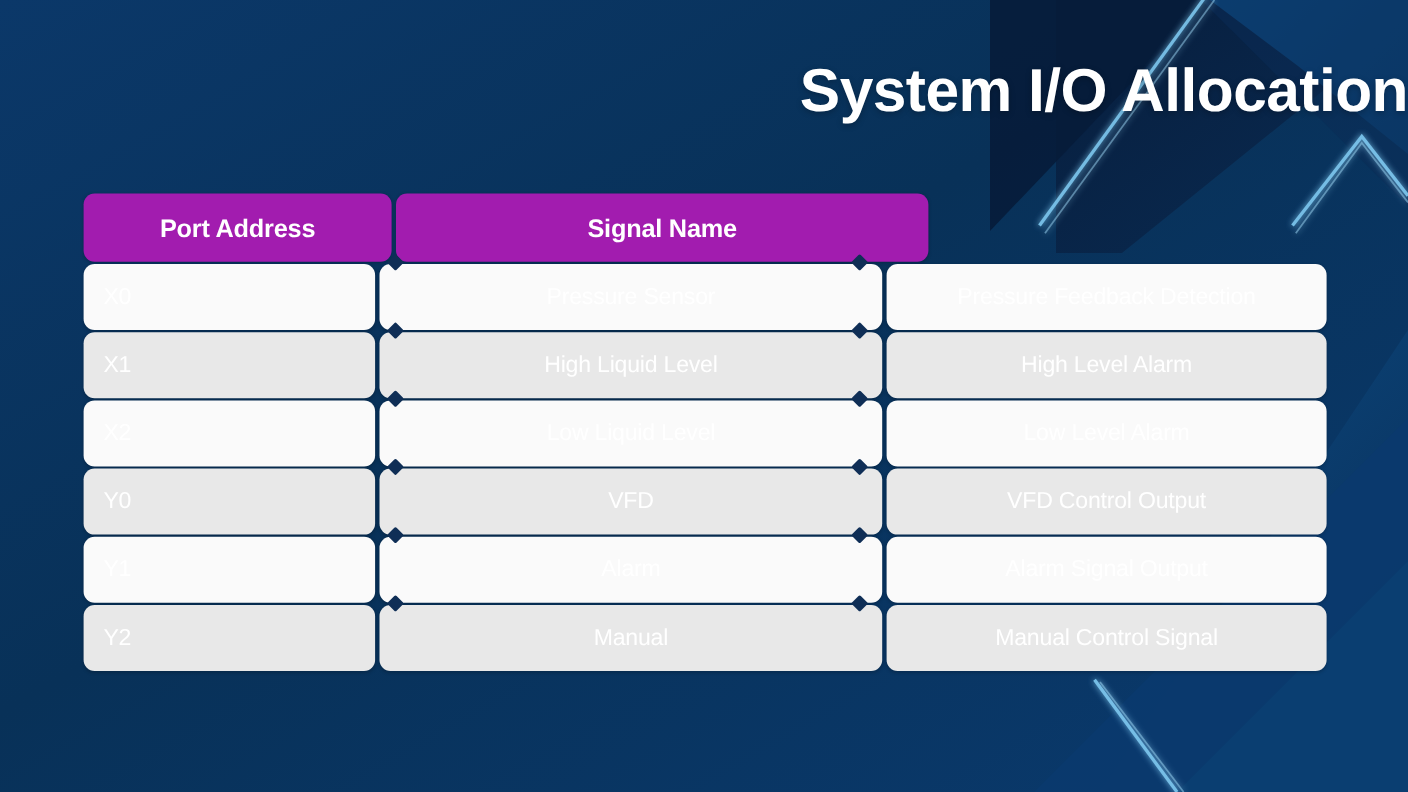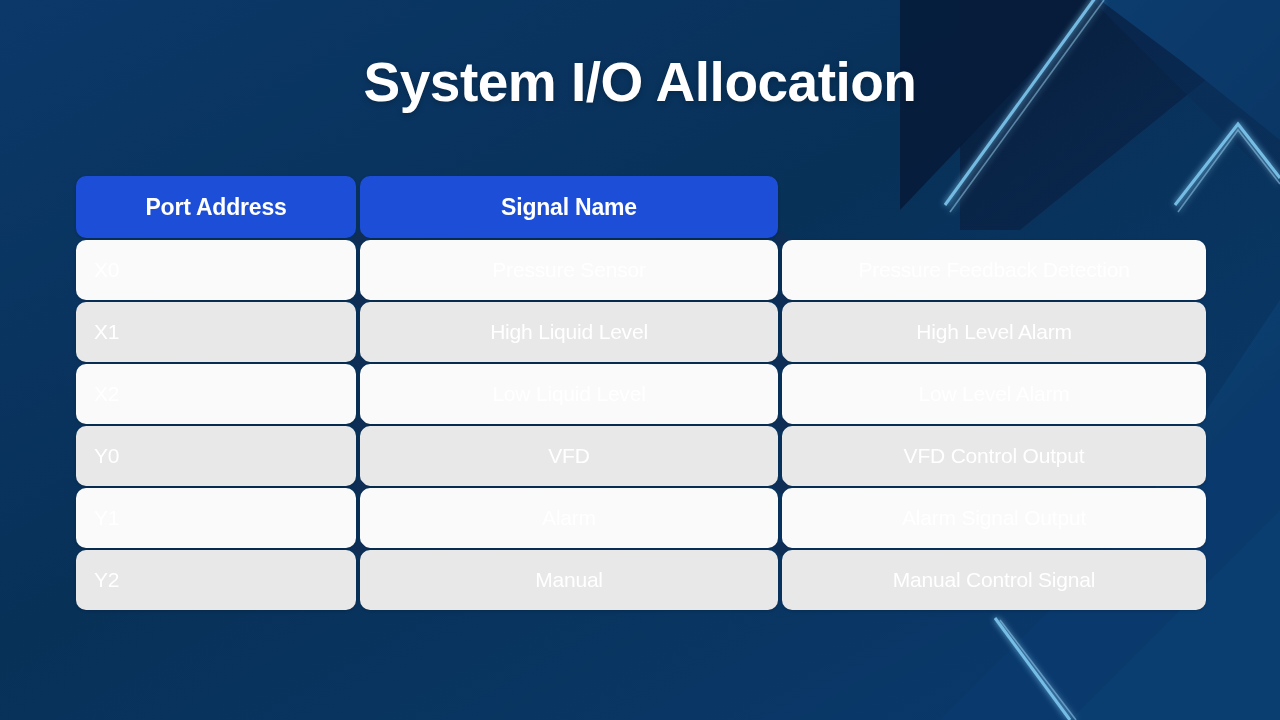--- a/index.html
+++ b/index.html
@@ -15,41 +15,42 @@
 
   
   .title-wrap{
     position:absolute; left:0; top:52px; width:1280px;
     text-align:center; z-index:5;
   }
   .title{
     font-size:55px; font-weight:bold; color:#ffffff;
     letter-spacing:-0.5px; line-height:1.1;
     text-shadow:0 2px 6px rgba(0,0,0,.25);
+    text-align:right;
   }
 
   
   .table{
     position:absolute; left:76px; top:176px;
     width:1130px; z-index:4;
   }
   .row{ display:flex; gap:4px; margin-bottom:2px; position:relative; }
   .cell{
     height:60px; display:flex; align-items:center;
     border-radius:10px;
     font-size:21px; color:#ffffff; letter-spacing:-0.2px;
     box-shadow:0 1px 3px rgba(0,0,0,.18);
     overflow:hidden;
   }
   .c1{ width:280px; justify-content:flex-start; padding-left:18px; }
-  .c2{ width:418px; justify-content:center; }
+  .c2{ width:484px; justify-content:center; }
   .c3{ width:424px; justify-content:center; }
 
   .header .cell{
-    background:#1d4ed8; height:62px;
+    background:#a21caf; height:62px;
     font-weight:bold; font-size:23px;
     justify-content:center; padding-left:0;
     color:#ffffff;
   }
 
   .row.odd  .cell{ background:#fafafa; }
   .row.even .cell{ background:#e8e8e8; }
 
   
   .diamond{

